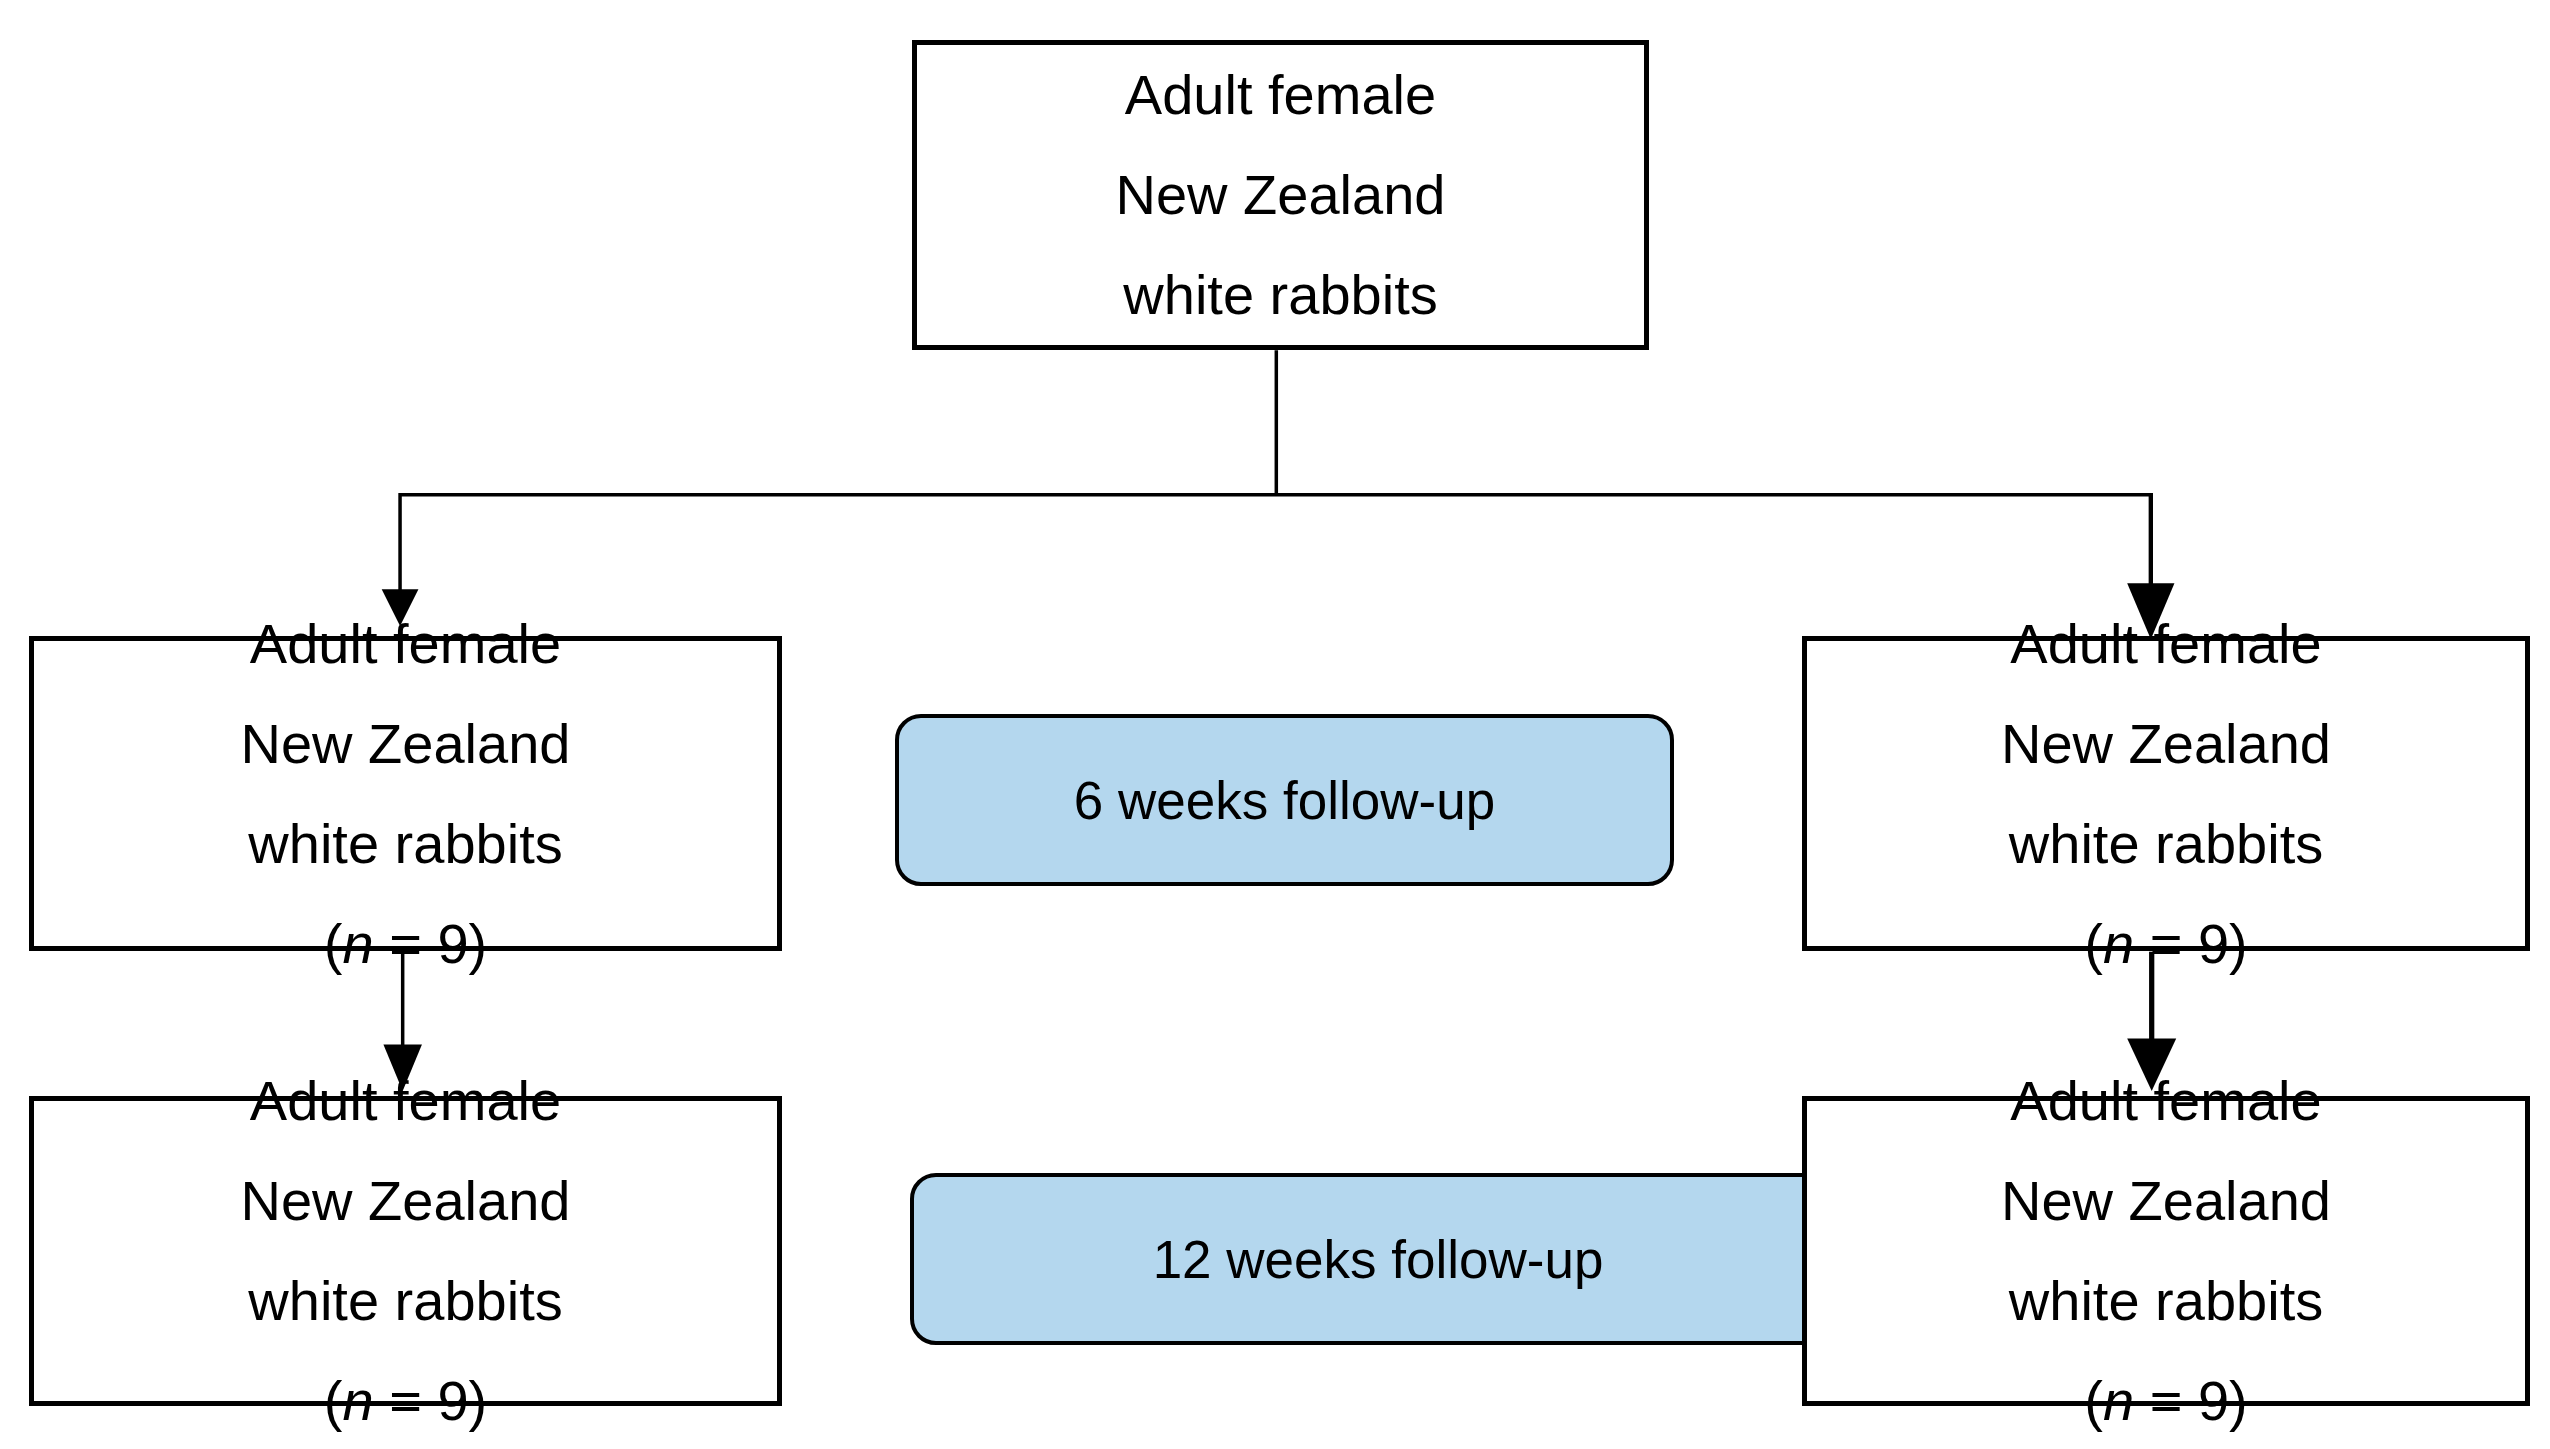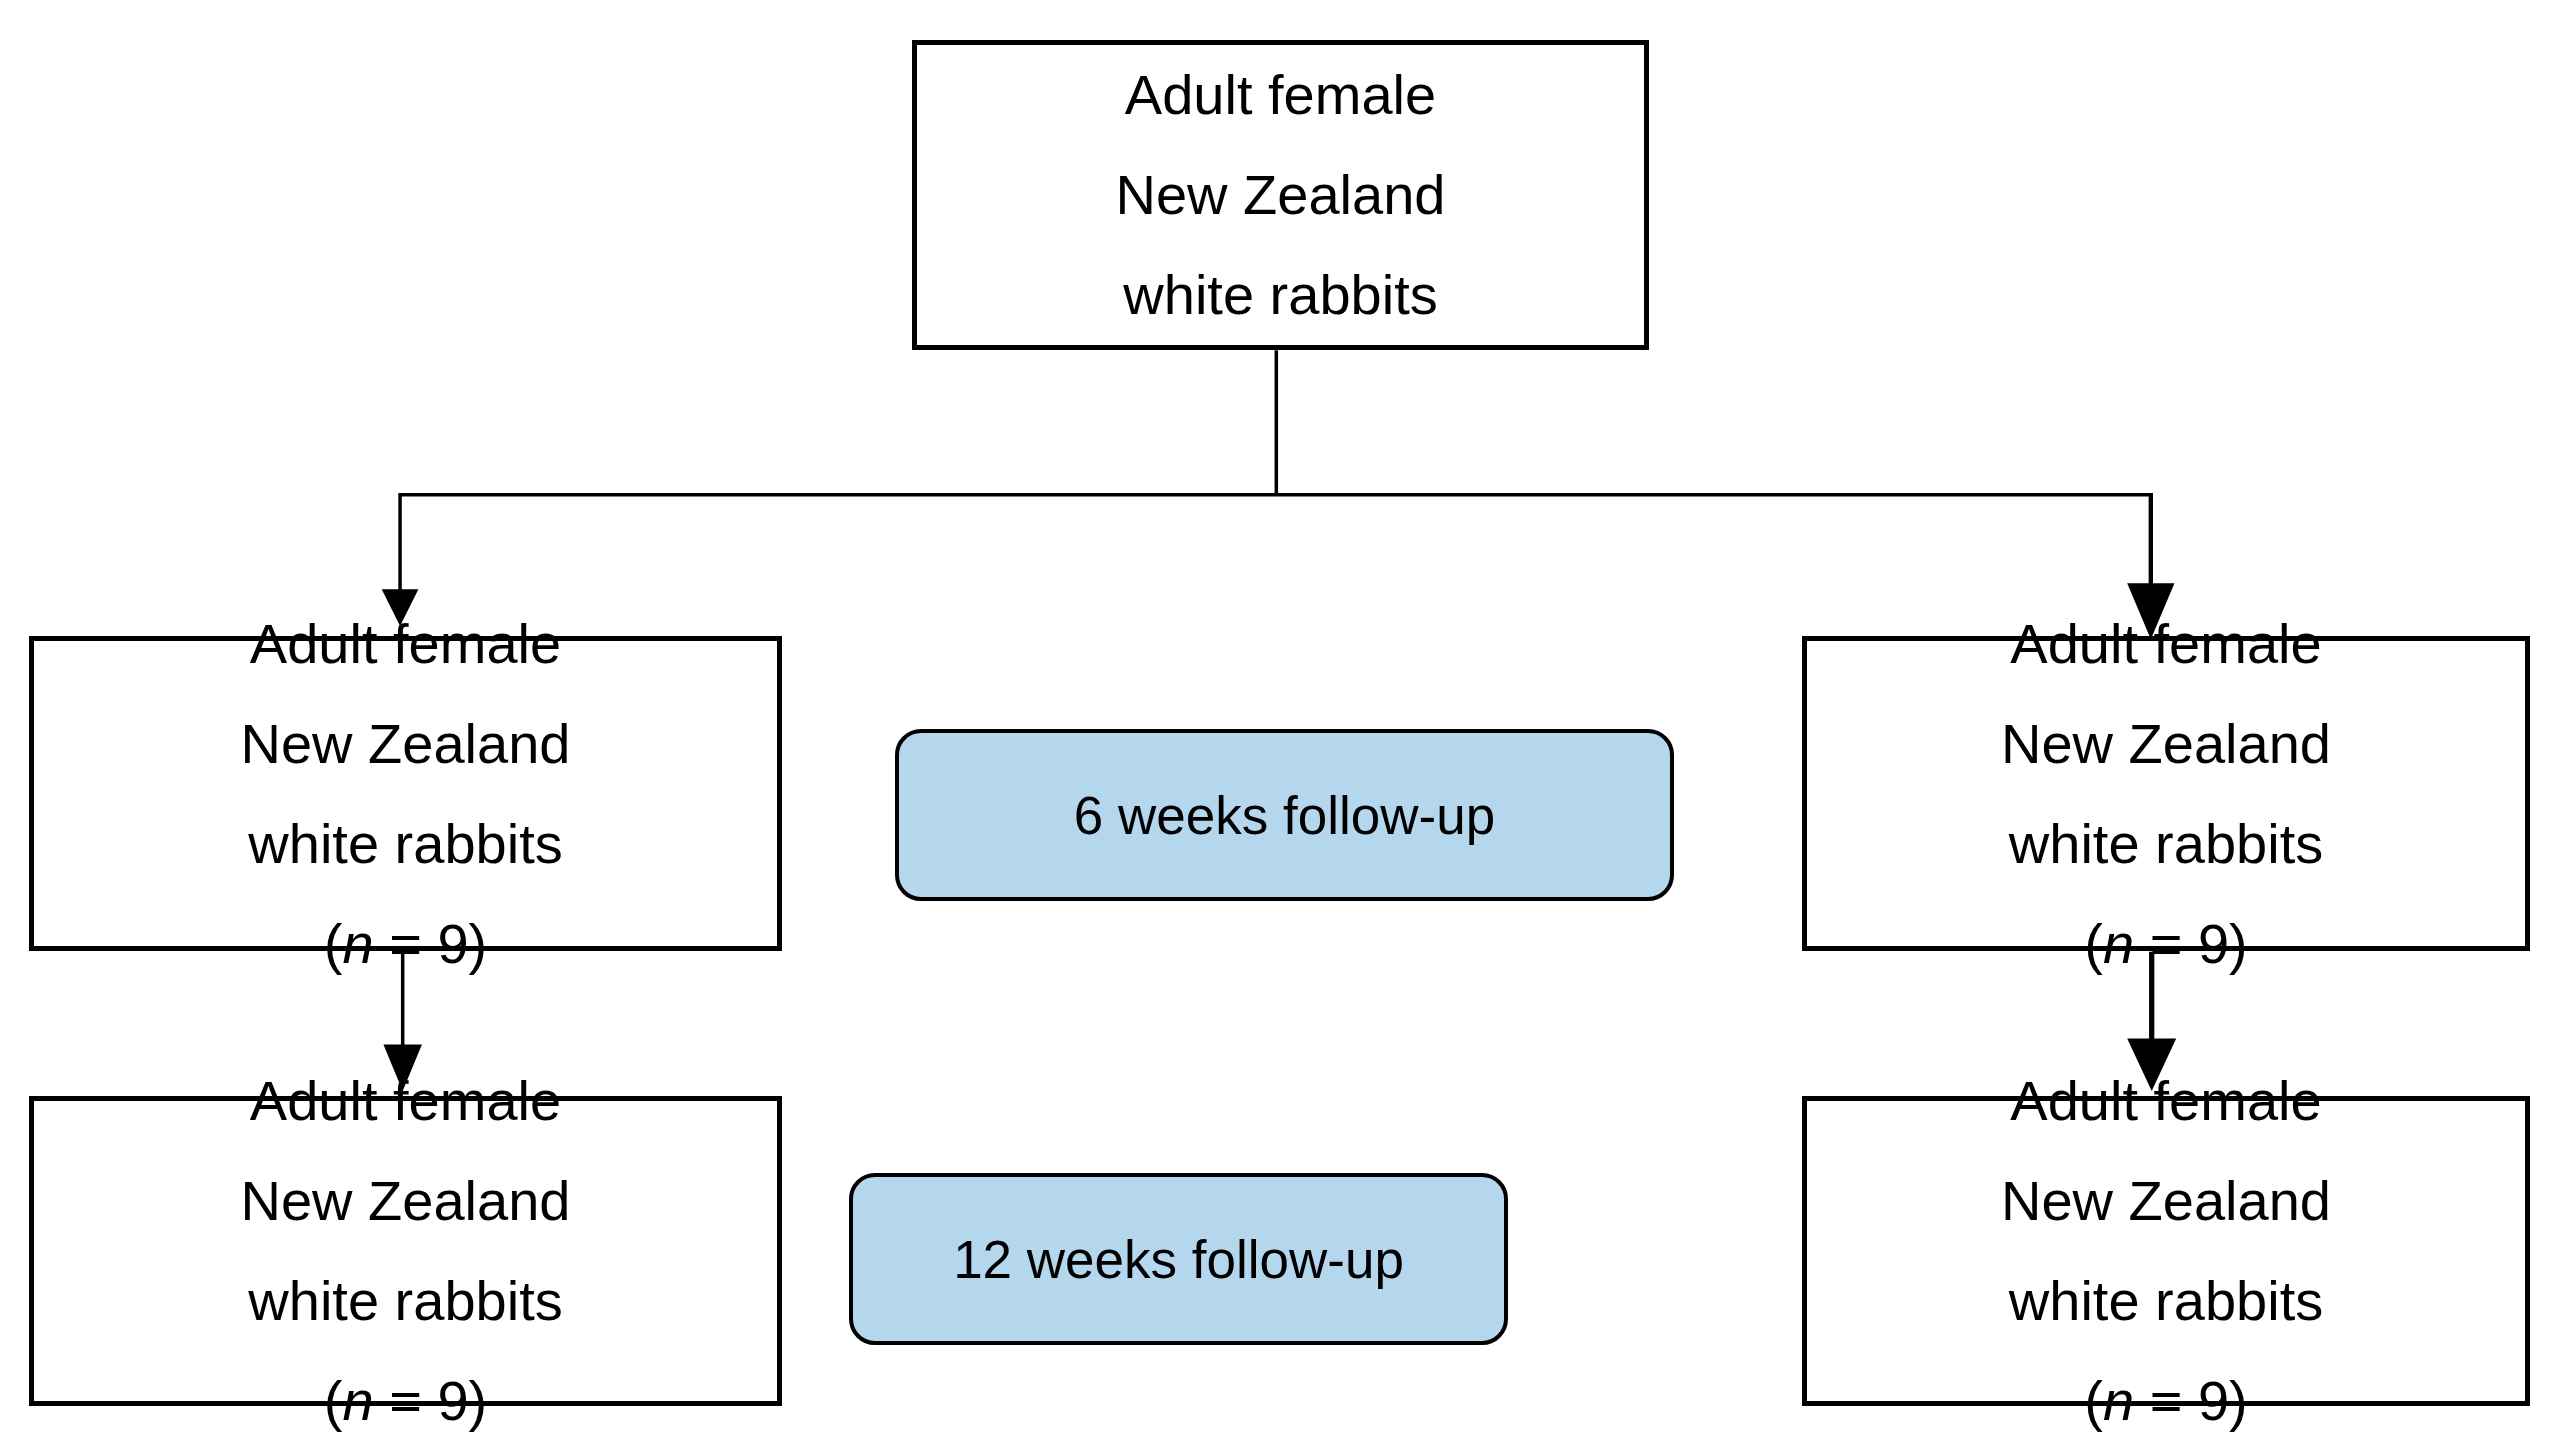--- a/index.html
+++ b/index.html
@@ -49,22 +49,22 @@
     border: 4.4px solid #000000;
     border-radius: 26px;
     display: flex;
     justify-content: center;
     align-items: center;
     text-align: center;
     font-size: 53px;
     line-height: 1;
     background: #B4D7EE;
   }
-  .pill-6  { left: 895px; top: 714px;  width: 779px; height: 172px; margin-top: 15px; }
-  .pill-12 { left: 849px; top: 1173px; width: 659px; height: 172px; }
+  .pill-6  { left: 895px; top: 714px;  width: 779px; height: 172px; }
+  .pill-12 { left: 910px; top: 1173px; width: 936px; height: 172px; }
 </style>
 </head>
 <body>
 
 <div class="canvas">
 
   <svg class="connectors" viewBox="0 0 2913 1656" xmlns="http://www.w3.org/2000/svg">
 
     <line x1="1458" y1="400" x2="1458" y2="565" stroke-width="4" stroke="#000000"></line>
 

